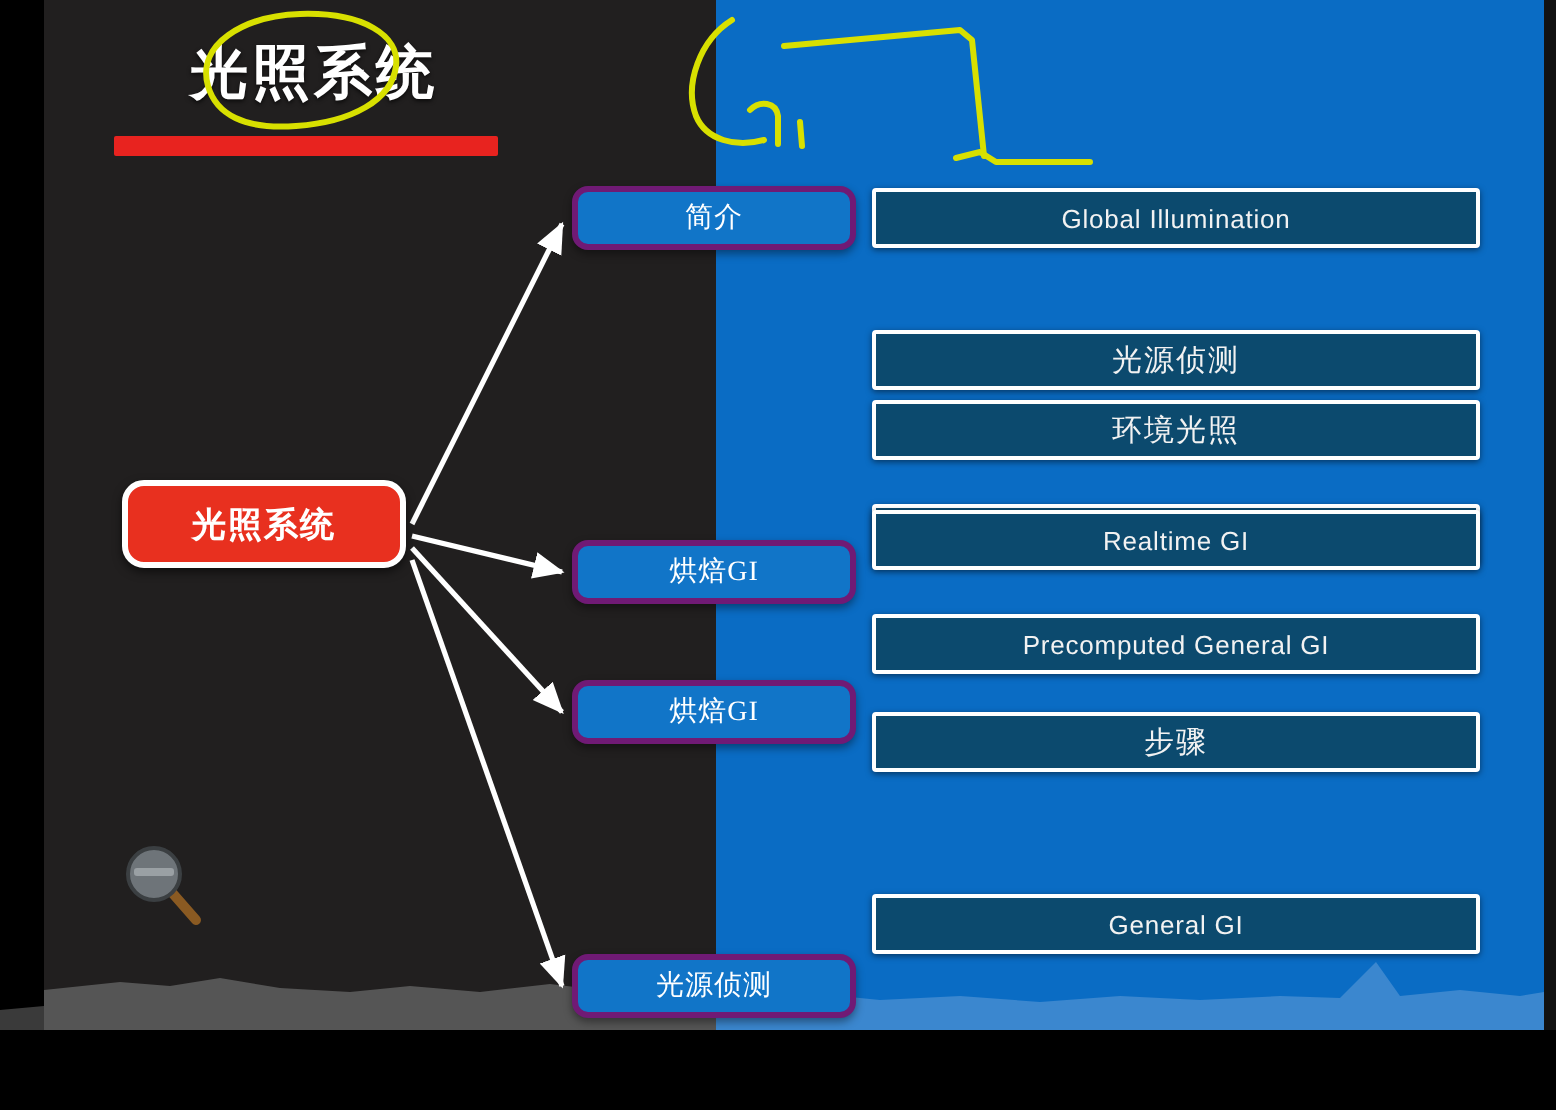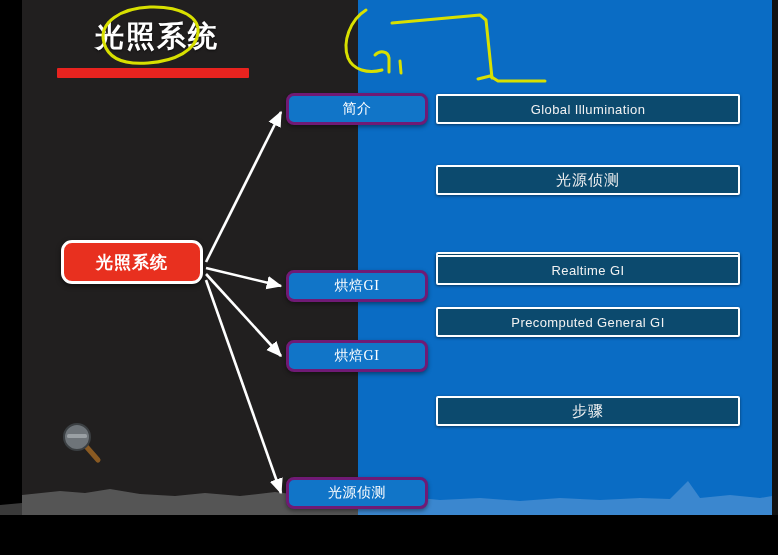--- a/index.html
+++ b/index.html
@@ -218,24 +218,26 @@
 
   <div class="root-node">光照系统</div>
 
   <div class="branch-node" style="top:93px">简介</div>
   <div class="branch-node" style="top:270px">烘焙GI</div>
   <div class="branch-node" style="top:340px">烘焙GI</div>
   <div class="branch-node" style="top:477px">光源侦测</div>
 
   <div class="leaf-box" style="top:94px">Global Illumination</div>
   <div class="leaf-box cjk" style="top:165px">光源侦测</div>
+  <div class="leaf-box cjk" style="top:200px">环境光照</div>
   <div class="leaf-box cjk" style="top:252px">反射光照</div>
   <div class="leaf-box" style="top:255px">Realtime GI</div>
   <div class="leaf-box" style="top:307px">Precomputed General GI</div>
-  <div class="leaf-box cjk" style="top:396px">步骤</div>
+  <div class="leaf-box cjk" style="top:356px">步骤</div>
+  <div class="leaf-box" style="top:447px">General GI</div>
 
   <svg class="magnifier" viewBox="0 0 46 46">
     <line x1="24" y1="24" x2="38" y2="40" stroke="#8a5a22" stroke-width="5" stroke-linecap="round"></line>
     <circle cx="17" cy="17" r="13" fill="#6e7479" stroke="#3b3f42" stroke-width="2"></circle>
     <rect x="7" y="14" width="20" height="4" rx="1.5" fill="#9aa0a4"></rect>
   </svg>
 
 </div>
 
 </body></html>

